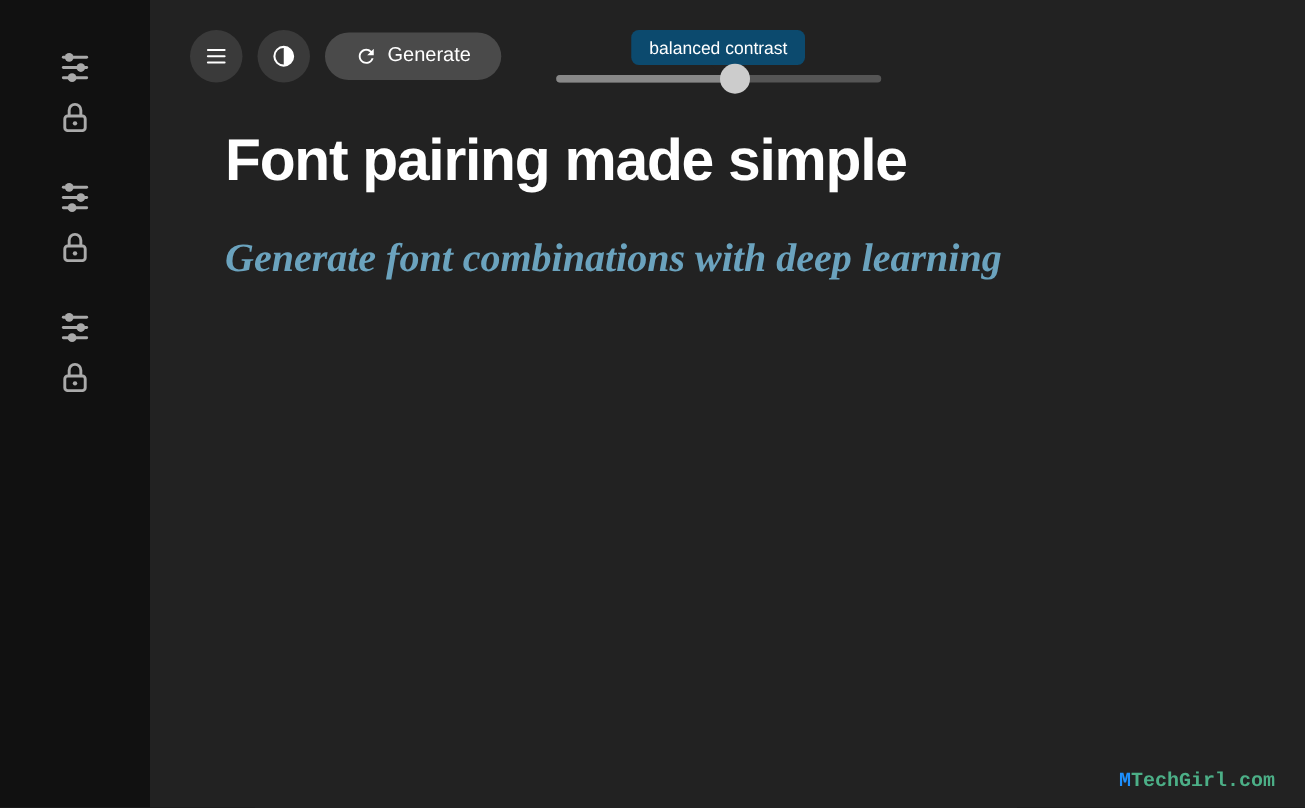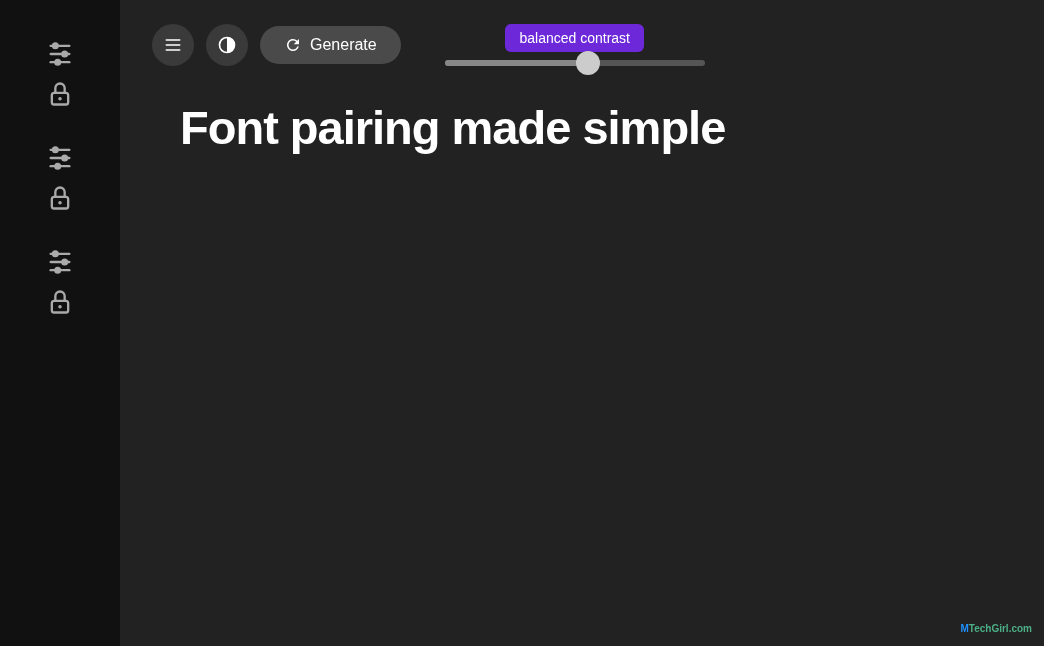--- a/index.html
+++ b/index.html
@@ -107,21 +107,21 @@
     
     .slider-container {
       display: flex;
       flex-direction: column;
       align-items: center;
       margin-left: 32px;
       position: relative;
     }
 
     .tooltip {
-      background: #6d28d9;
+      background: #0c4a6e;
       color: #ffffff;
       font-size: 14px;
       padding: 6px 14px;
       border-radius: 6px;
       white-space: nowrap;
       margin-bottom: 8px;
       position: relative;
     }
 
     .tooltip::after {
@@ -192,23 +192,24 @@
       color: #bbbbbb;
       line-height: 1.7;
       max-width: 580px;
       font-family: Georgia, 'Times New Roman', serif;
     }
 
     
     .watermark {
       position: absolute;
       bottom: 12px;
-      right: 12px;
-      font-size: 10px;
+      right: 24px;
+      font-size: 16px;
       font-weight: bold;
+      font-family: Liberation Mono, monospace;
     }
 
     .watermark-m {
       color: #1e90ff;
     }
 
     .watermark-text {
       color: #4caf87;
     }
   </style>
@@ -302,18 +303,19 @@
       <div class="tooltip">balanced contrast</div>
       <div class="slider-track">
         <div class="slider-fill"></div>
         <div class="slider-thumb"></div>
       </div>
     </div>
   </div>
 
   <div class="content">
     <h1 class="heading-1" contenteditable="true" style="">Font pairing made simple</h1>
+    <h2 class="heading-2" contenteditable="true" style="">Generate font combinations with deep learning</h2>
   </div>
 
   <div class="watermark">
     <span class="watermark-m">M</span><span class="watermark-text">TechGirl.com</span>
   </div>
 </div>
 
 </body></html>

